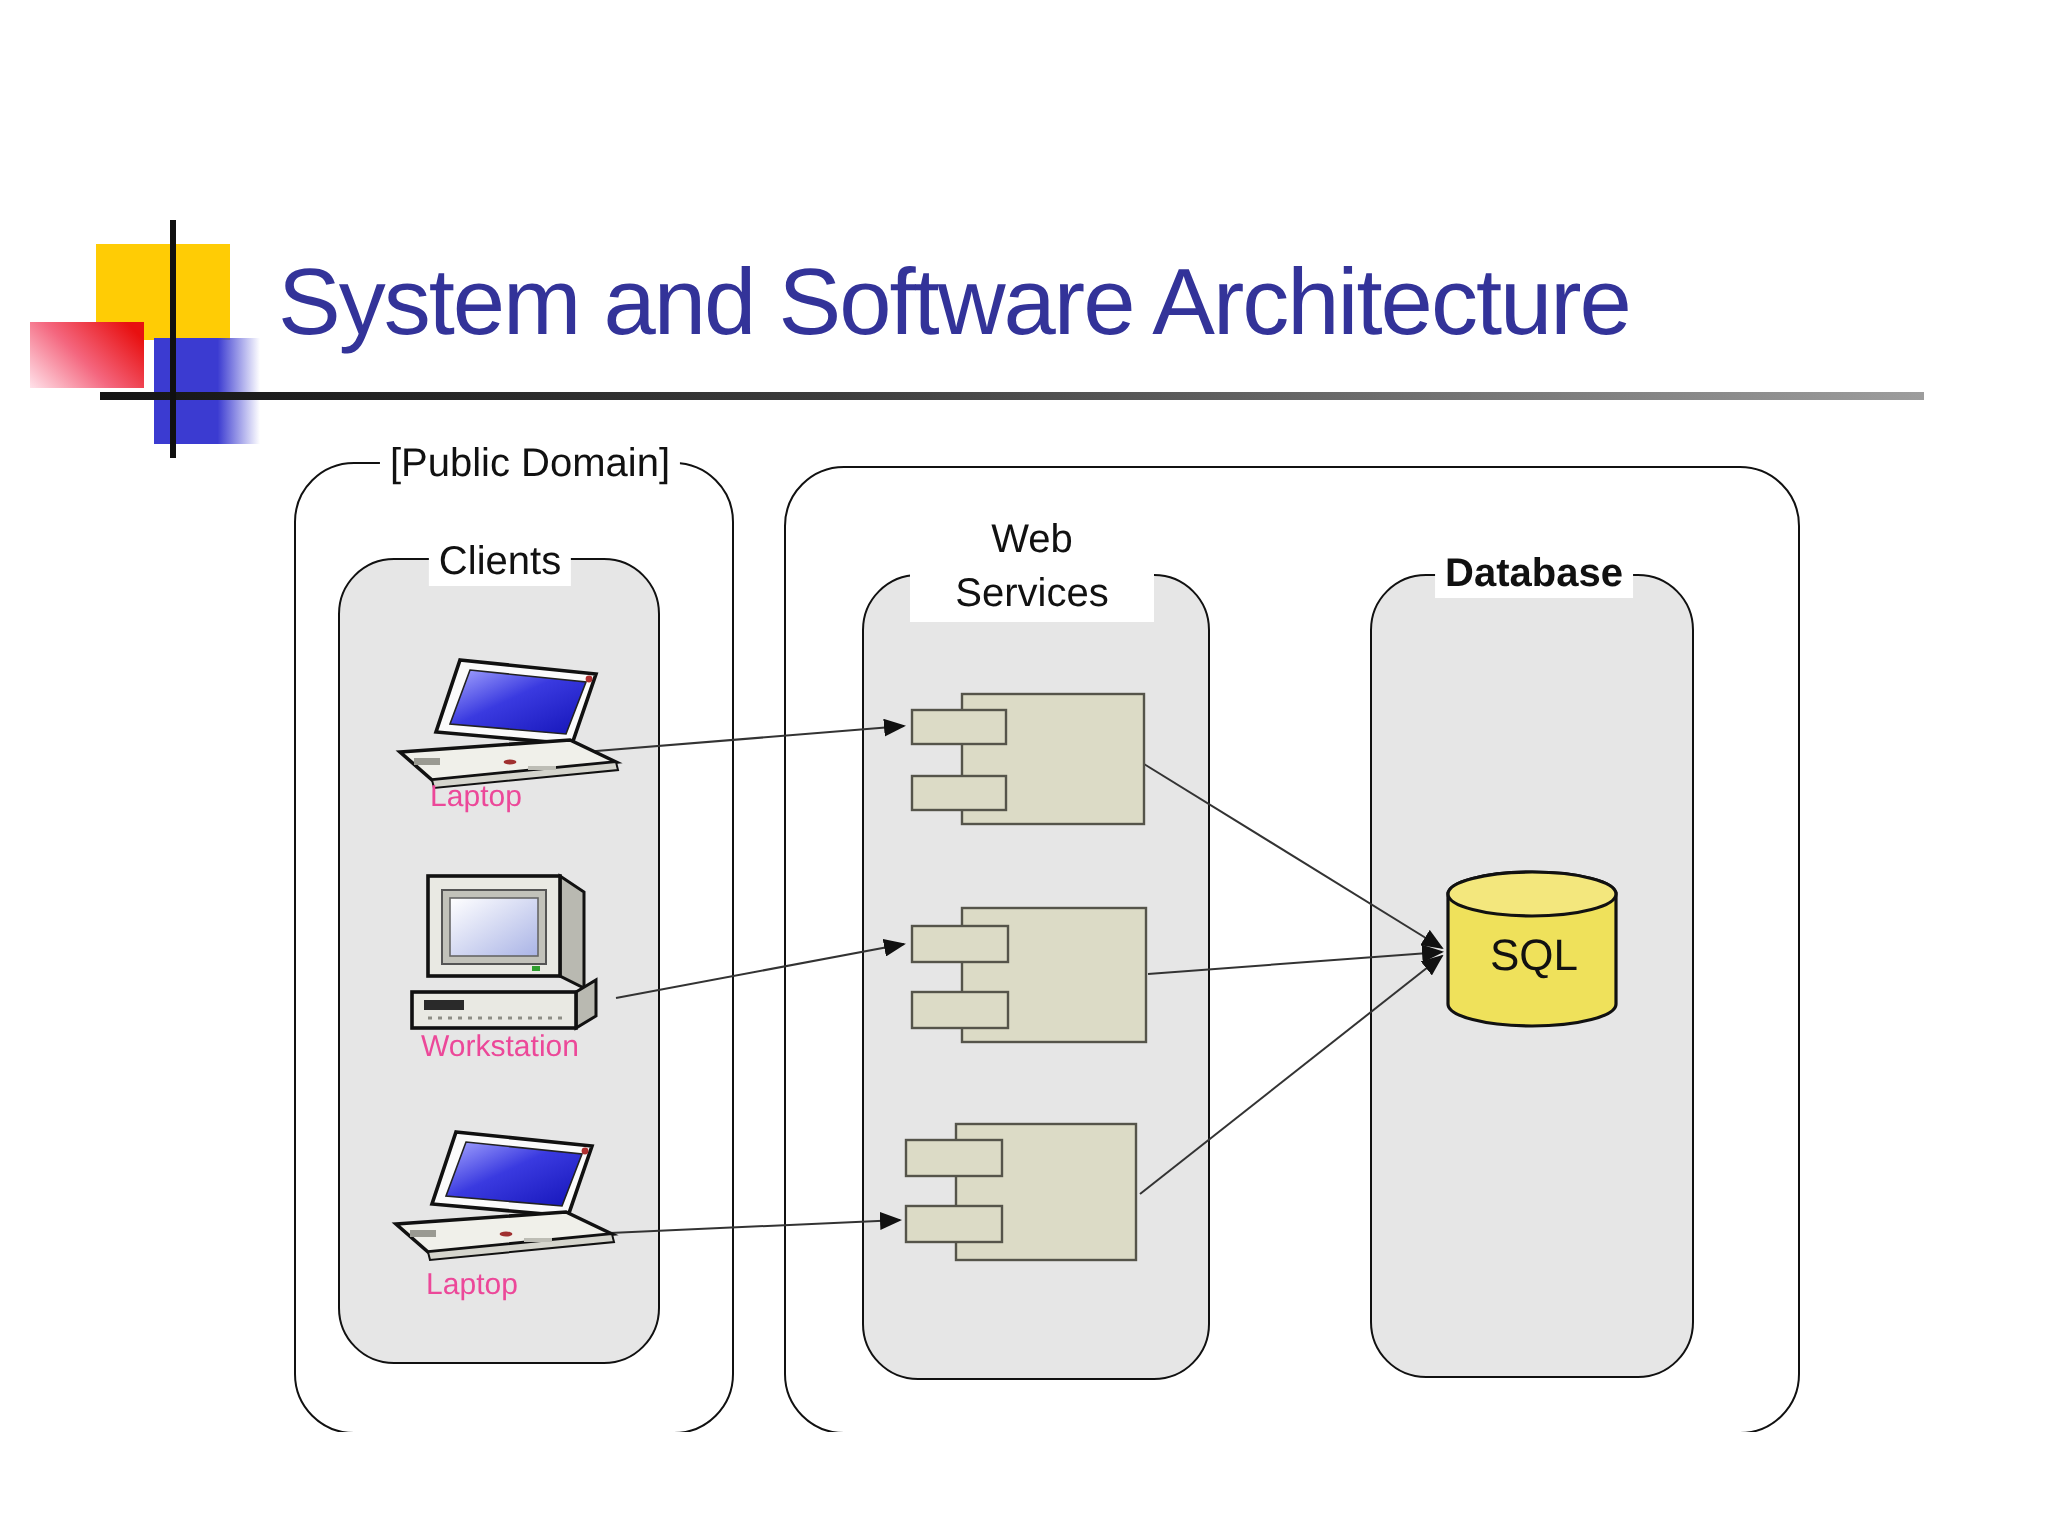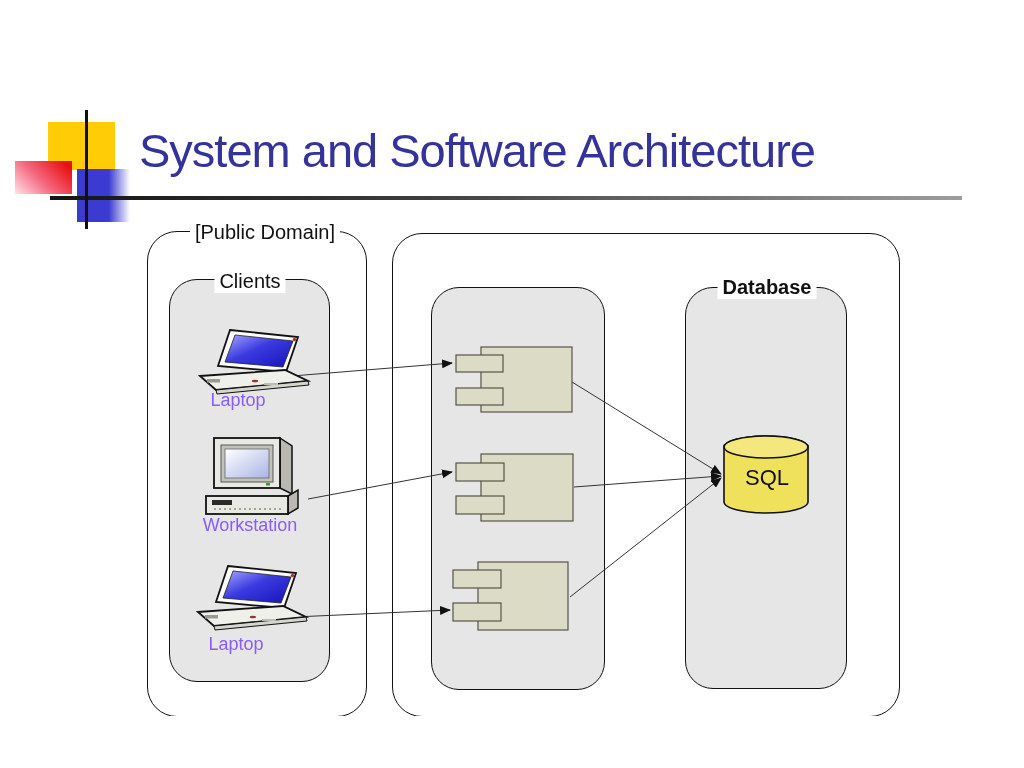--- a/index.html
+++ b/index.html
@@ -28,21 +28,21 @@
   .gs-box{left:392px;top:233px;width:508px;height:484px;border-radius:30px;}
   .clients-box{left:169px;top:279px;width:161px;height:403px;border-radius:28px;}
   .ws-box{left:431px;top:287px;width:174px;height:403px;border-radius:28px;}
   .db-box{left:685px;top:287px;width:162px;height:402px;border-radius:28px;}
   
   .overlay{position:absolute;left:0;top:0;width:1024px;height:768px;z-index:2;}
   
   .lbl{position:absolute;z-index:3;transform:translateX(-50%);white-space:nowrap;
        text-align:center;line-height:1.15;}
   .lbl.boxlbl{background:#ffffff;padding:0 5px;font-size:20px;}
-  .lbl.nodelbl{font-size:18px;color:#8b5cf6;}
+  .lbl.nodelbl{font-size:15px;color:#ec4899;}
   .pd-lbl{left:255px;top:221px;margin-left:10px;}
   .gs-lbl{left:645px;top:222px;}
   .clients-lbl{left:250px;top:270px;font-size:21px;}
   .ws-lbl{left:516px;top:257px;width:112px;white-space:normal;line-height:1.35;font-size:21px;}
   .db-lbl{left:767px;top:276px;font-size:21px;font-weight:bold;}
   .sql-lbl{left:767px;top:465px;font-size:22px;background:transparent;z-index:3;}
   .laptop1-lbl{left:238px;top:390px;}
   .workstation-lbl{left:250px;top:515px;text-align:right;}
   .laptop2-lbl{left:236px;top:634px;}
 </style>
@@ -137,19 +137,20 @@
       <ellipse cx="766" cy="447" rx="42" ry="11" fill="#f3e77d" stroke="#111" stroke-width="1.6"></ellipse>
     </g>
 
     <use href="#laptop-shape" x="198" y="328"></use>
     <use href="#workstation-shape" x="200" y="436"></use>
     <use href="#laptop-shape" x="196" y="564"></use>
   </svg>
 
   <div class="lbl boxlbl pd-lbl">[Public Domain]</div>
   <div class="lbl boxlbl clients-lbl">Clients</div>
+  <div class="lbl boxlbl ws-lbl">Web Services</div>
   <div class="lbl boxlbl db-lbl">Database</div>
   <div class="lbl sql-lbl">SQL</div>
   <div class="lbl nodelbl laptop1-lbl">Laptop</div>
   <div class="lbl nodelbl workstation-lbl">Workstation</div>
   <div class="lbl nodelbl laptop2-lbl">Laptop</div>
 
 </div>
 
 </body></html>

